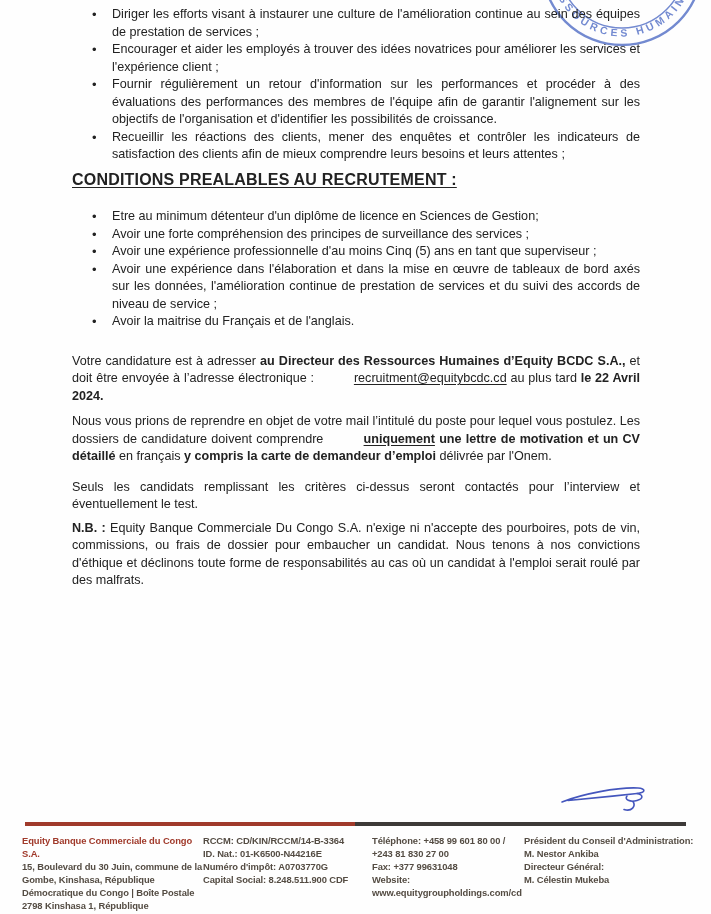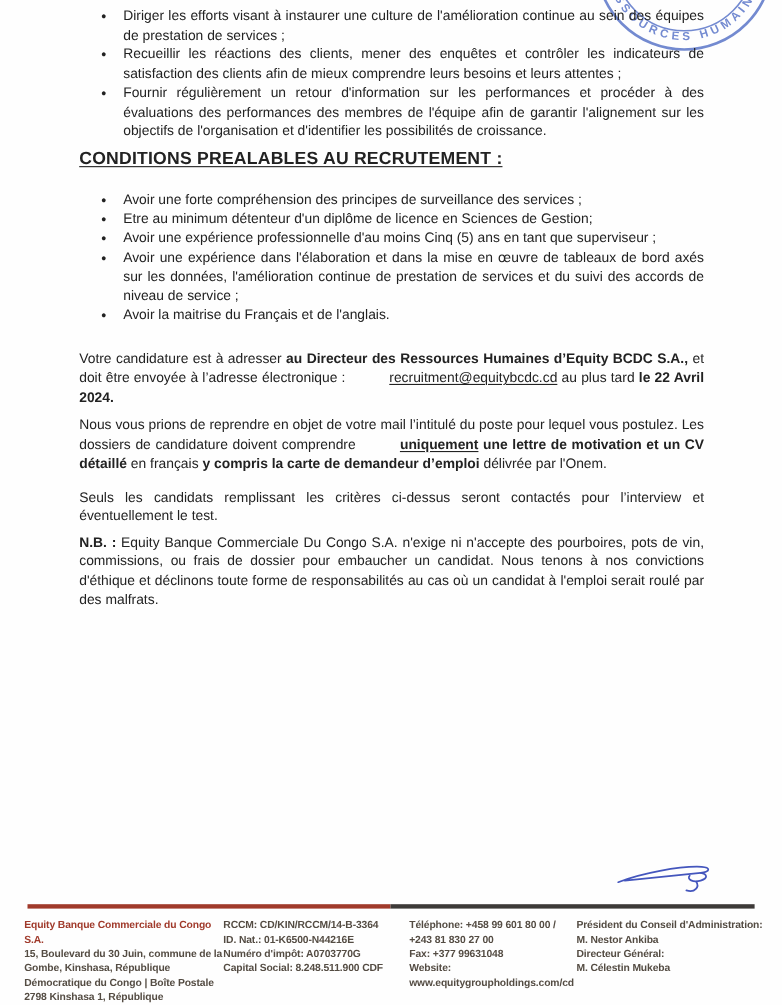--- a/index.html
+++ b/index.html
@@ -112,29 +112,30 @@
     </defs>
     <text font-size="10.5" font-weight="bold" letter-spacing="3.5" fill="#5b76c9" font-family="Liberation Sans, sans-serif">
       <textPath href="#stampArc" startOffset="50%" text-anchor="middle">RESSOURCES HUMAINES</textPath>
     </text>
   </svg>
 
   <div class="content">
 
     <ul class="bullet-list">
         <li>Diriger les efforts visant à instaurer une culture de l'amélioration continue au sein des équipes de prestation de services ;</li>
+        <li>Encourager et aider les employés à trouver des idées novatrices pour améliorer les services et l'expérience client ;</li>
+        <li>Fournir régulièrement un retour d'information sur les performances et procéder à des évaluations des performances des membres de l'équipe afin de garantir l'alignement sur les objectifs de l'organisation et d'identifier les possibilités de croissance.</li>
         <li>Recueillir les réactions des clients, mener des enquêtes et contrôler les indicateurs de satisfaction des clients afin de mieux comprendre leurs besoins et leurs attentes ;</li>
-        <li>Fournir régulièrement un retour d'information sur les performances et procéder à des évaluations des performances des membres de l'équipe afin de garantir l'alignement sur les objectifs de l'organisation et d'identifier les possibilités de croissance.</li>
       </ul>
 
     <h2 class="doc-heading">CONDITIONS PREALABLES AU RECRUTEMENT :</h2>
 
     <ul class="bullet-list">
+        <li>Etre au minimum détenteur d'un diplôme de licence en Sciences de Gestion;</li>
         <li>Avoir une forte compréhension des principes de surveillance des services ;</li>
-        <li>Etre au minimum détenteur d'un diplôme de licence en Sciences de Gestion;</li>
         <li>Avoir une expérience professionnelle d'au moins Cinq (5) ans en tant que superviseur ;</li>
         <li>Avoir une expérience dans l'élaboration et dans la mise en œuvre de tableaux de bord axés sur les données, l'amélioration continue de prestation de services et du suivi des accords de niveau de service ;</li>
         <li>Avoir la maitrise du Français et de l'anglais.</li>
       </ul>
 
     <p class="p-votre"><span>Votre candidature est à adresser </span><span class="b">au Directeur des Ressources Humaines d’Equity BCDC S.A.,</span><span> et doit être envoyée à l’adresse électronique : </span><span class="u">recruitment@equitybcdc.cd</span><span> au plus tard </span><span class="b">le 22 Avril 2024.</span></p>
 
     <p class="p-nous"><span>Nous vous prions de reprendre en objet de votre mail l’intitulé du poste pour lequel vous postulez. Les dossiers de candidature doivent comprendre </span><span class="b u">uniquement</span><span class="b"> une lettre de motivation et un CV détaillé</span><span> en français </span><span class="b">y compris la carte de demandeur d’emploi</span><span> délivrée par l'Onem.</span></p>
 
     <p class="p-seuls"><span>Seuls les candidats remplissant les critères ci-dessus seront contactés pour l’interview et éventuellement le test.</span></p>

